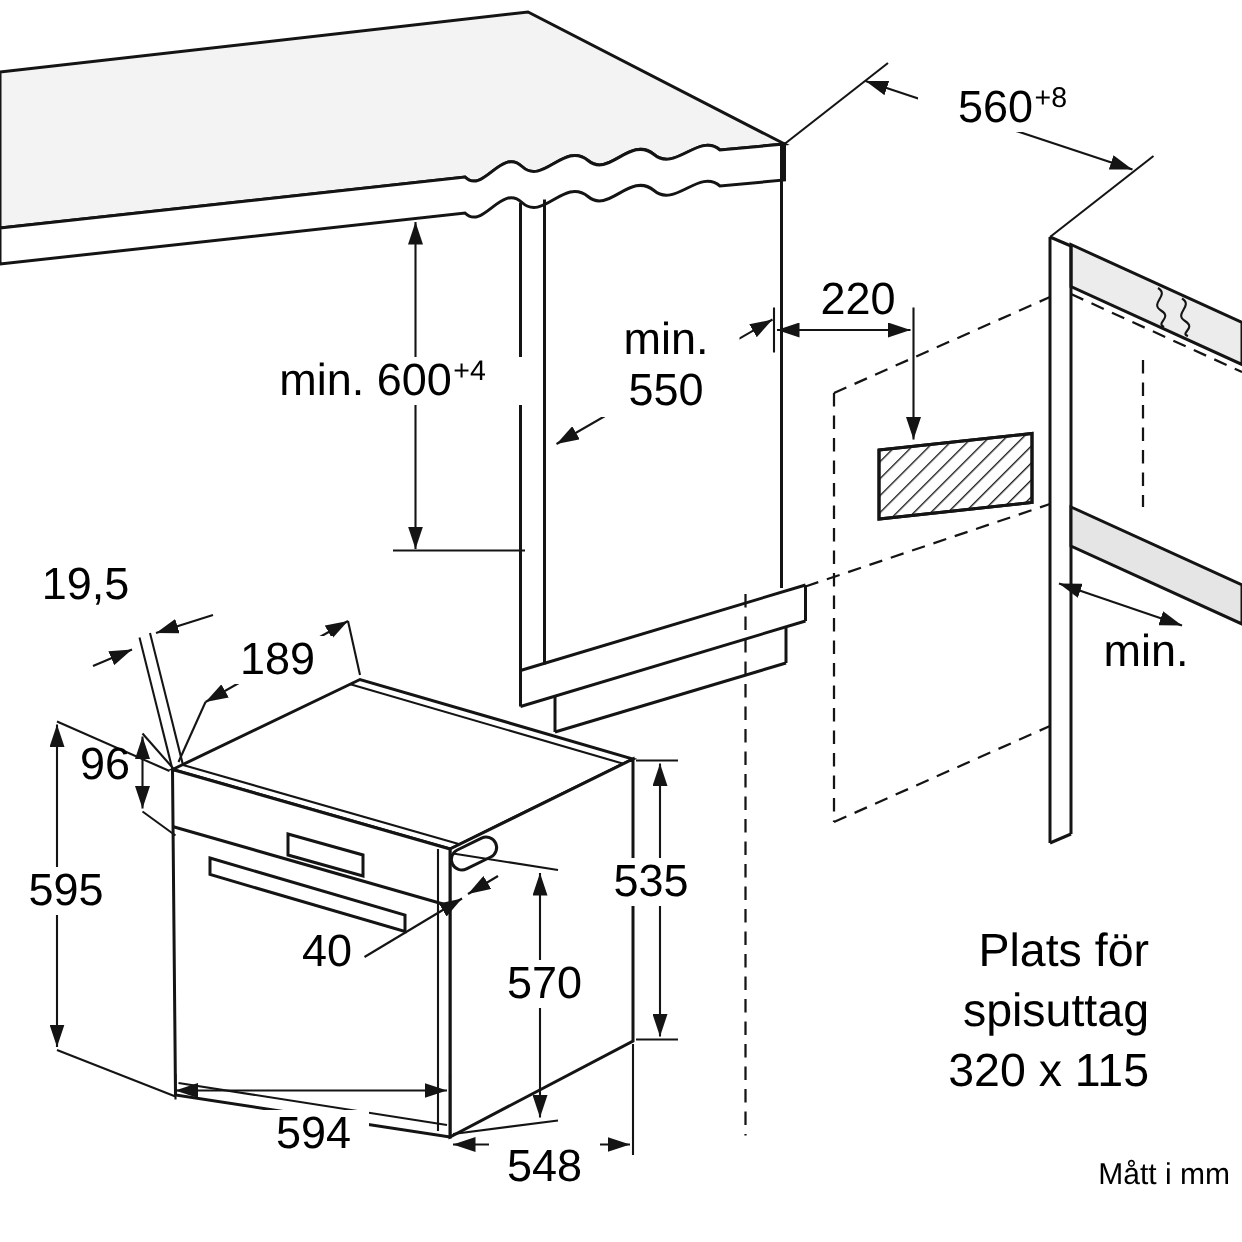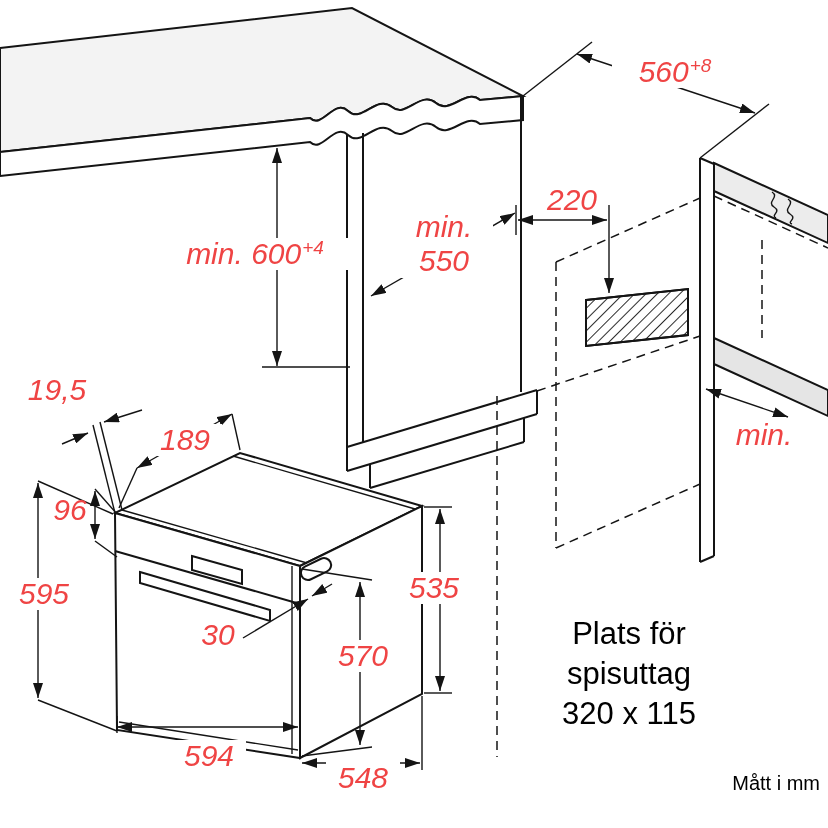--- a/index.html
+++ b/index.html
@@ -9,25 +9,25 @@
   
   svg line,svg path,svg polygon,svg rect{stroke:#141414;stroke-width:2;fill:none;stroke-linecap:butt;stroke-linejoin:miter;}
   .thin{stroke-width:1.4;}
   .dash{stroke-width:1.5;stroke-dasharray:9 6;}
   .fw{fill:#ffffff;}
   .fcounter{fill:#f3f3f3;}
   .fband{fill:#ececec;}
   .fstrip{fill:#e5e5e5;}
   .fhatch{fill:url(#hatch);stroke:none;}
   
-  .lbl{position:absolute;font-size:30px;line-height:1.08;color:#ef4444;text-align:center;white-space:nowrap;font-style:italic;}
+  .lbl{position:absolute;font-size:30px;line-height:1.08;color:#000000;text-align:center;white-space:nowrap;}
   .bg{background:#fff;padding:0 3px;}
   .sup{font-size:19px;position:relative;top:-10px;margin-left:1px;}
   .two div{line-height:34px;}
-  .note{position:absolute;font-size:31px;line-height:40px;color:#000;text-align:center;white-space:nowrap;}
+  .note{position:absolute;font-size:31px;line-height:40px;color:#000;text-align:right;white-space:nowrap;margin-left:32px;}
   .units{position:absolute;font-size:20px;color:#000;text-align:right;white-space:nowrap;}
 </style>
 </head>
 <body>
 
 <div id="canvas">
 
   <svg id="drawing" width="828" height="828" viewBox="0 0 828 828">
     <defs>
       <marker id="ah" markerUnits="userSpaceOnUse" markerWidth="15" markerHeight="10" viewBox="0 0 12 8" refX="12" refY="4" orient="auto-start-reverse">
@@ -205,21 +205,21 @@
 
   <div class="lbl" style="left:48px;top:494px;width:44px;">
     <span>96</span>
   </div>
 
   <div class="lbl bg" style="left:10px;top:578px;width:62px;">
     <span>595</span>
   </div>
 
   <div class="lbl two" style="left:168px;top:618px;width:100px;">
-    <div>30</div>
+    <div>40</div>
   </div>
 
   <div class="lbl bg" style="left:329px;top:640px;width:62px;">
     <span>570</span>
   </div>
 
   <div class="lbl bg" style="left:400px;top:572px;width:62px;">
     <span>535</span>
   </div>
 

